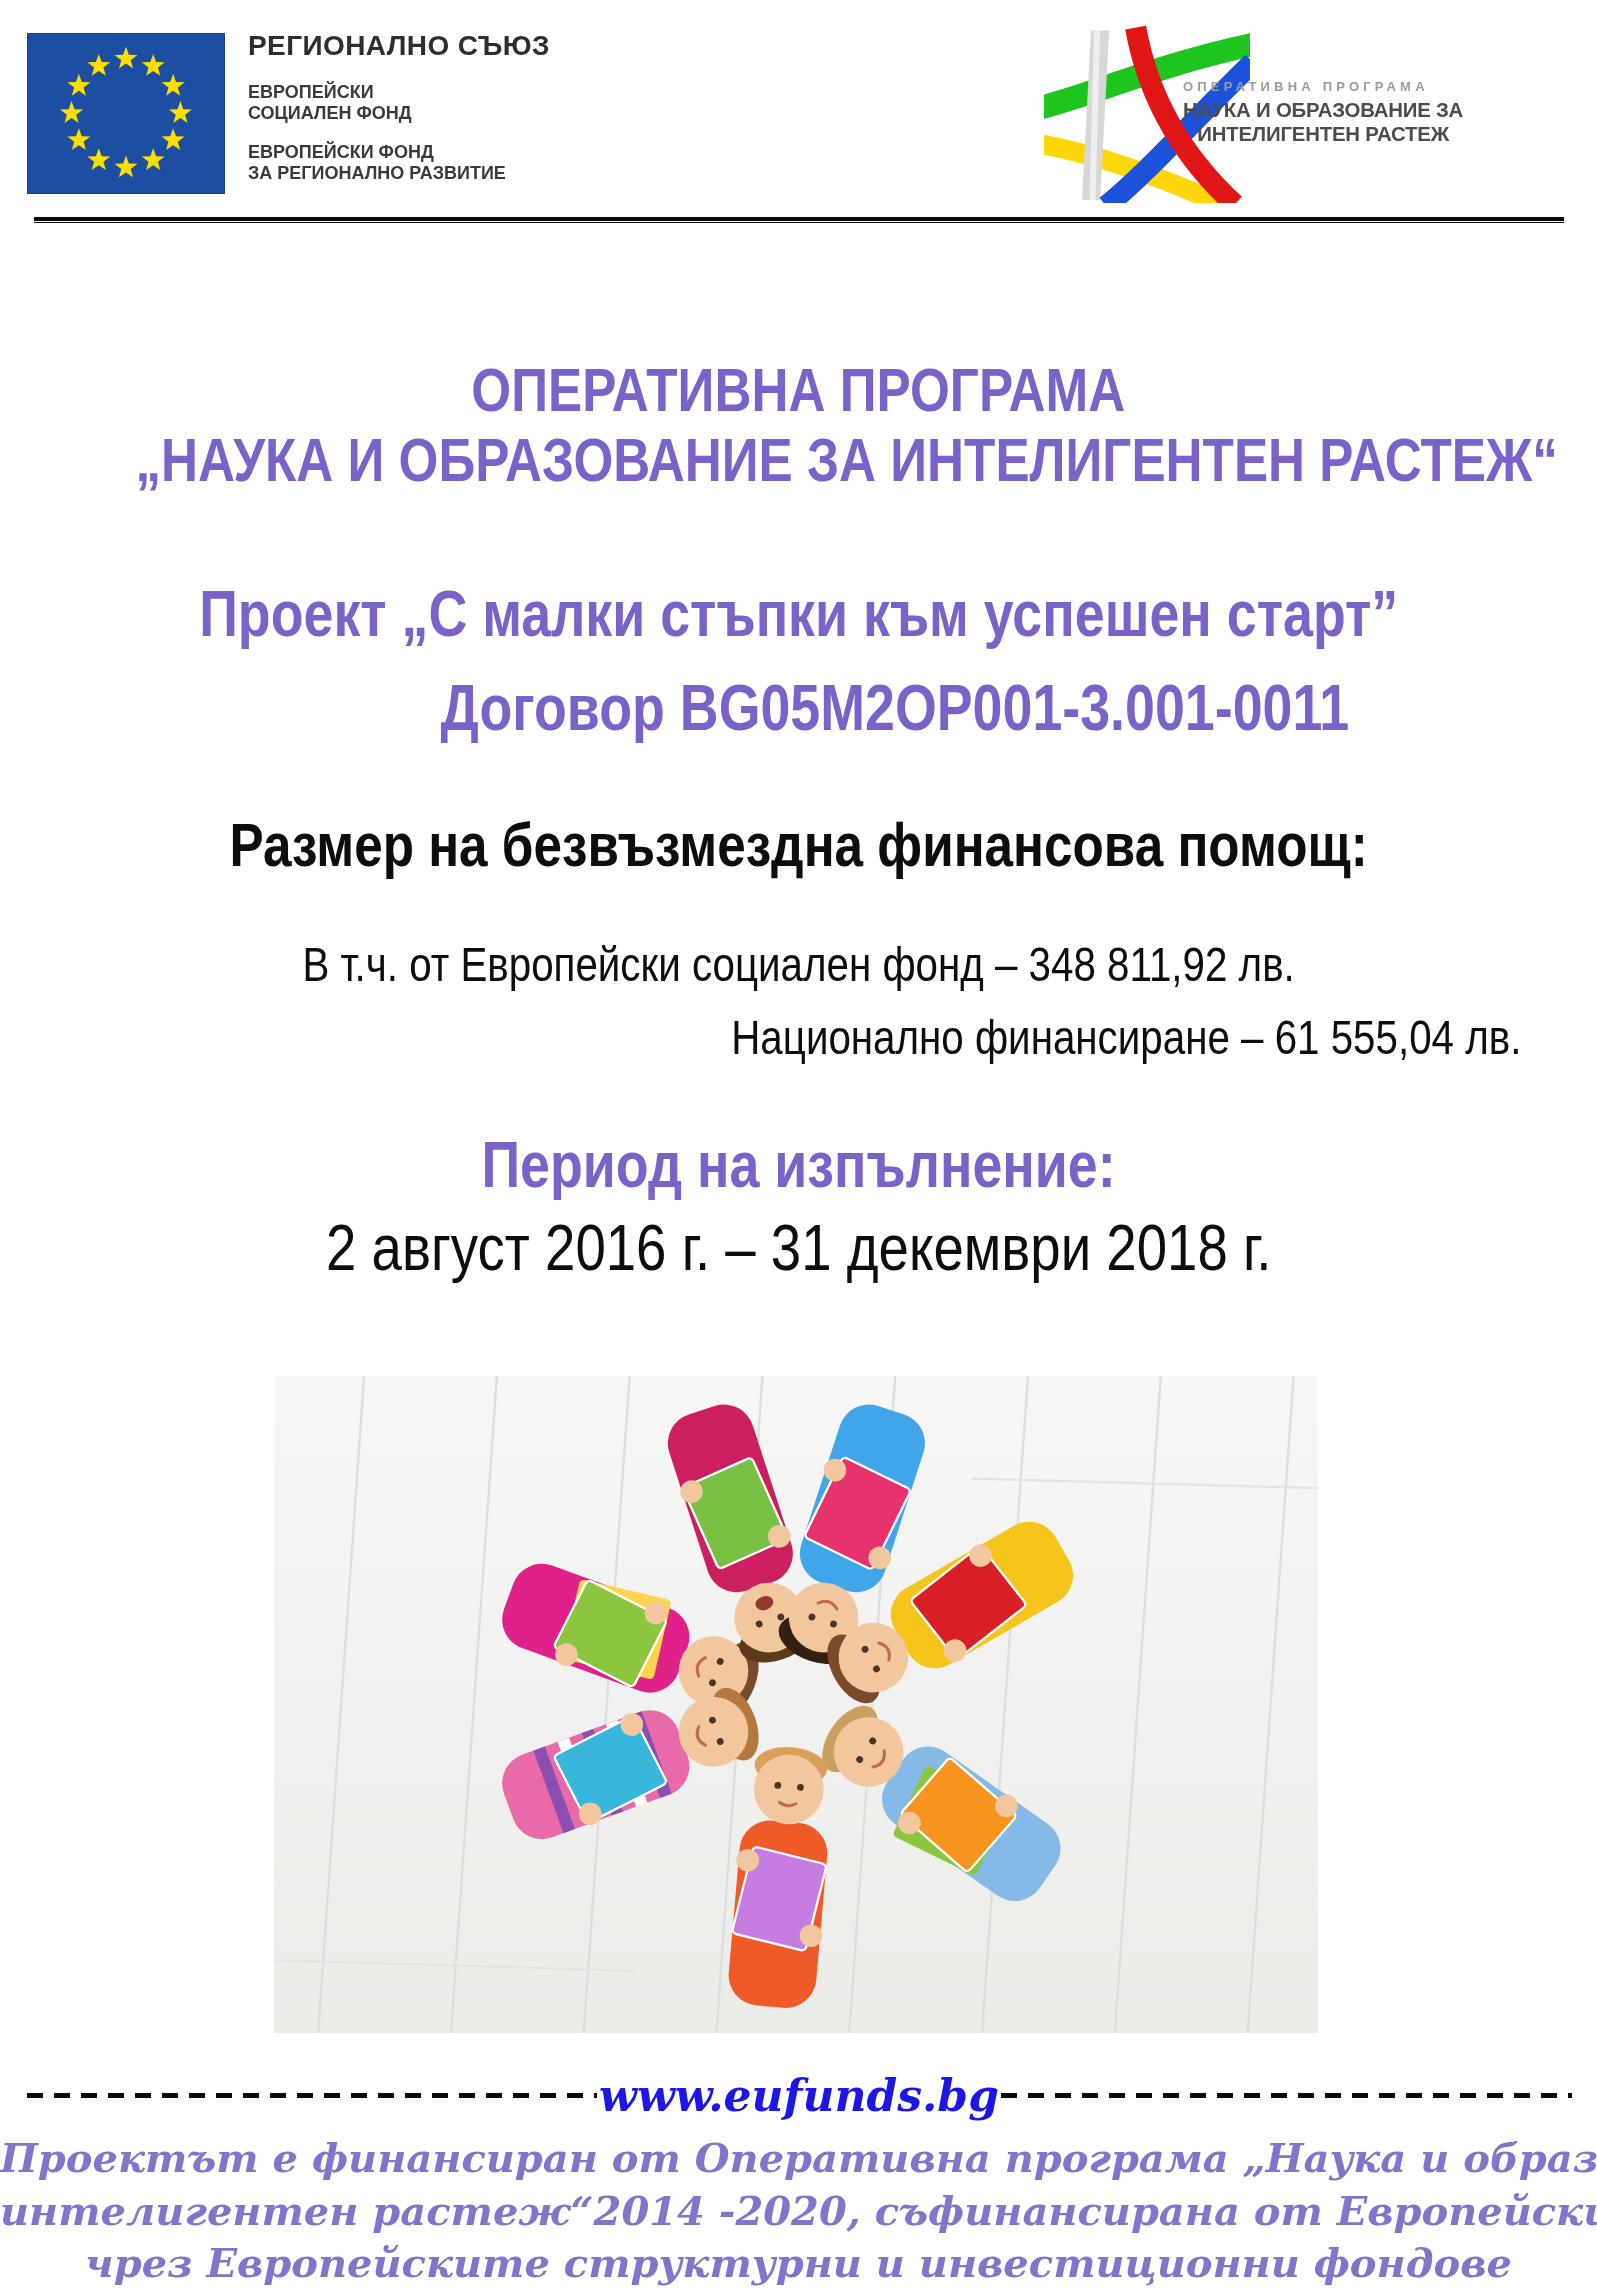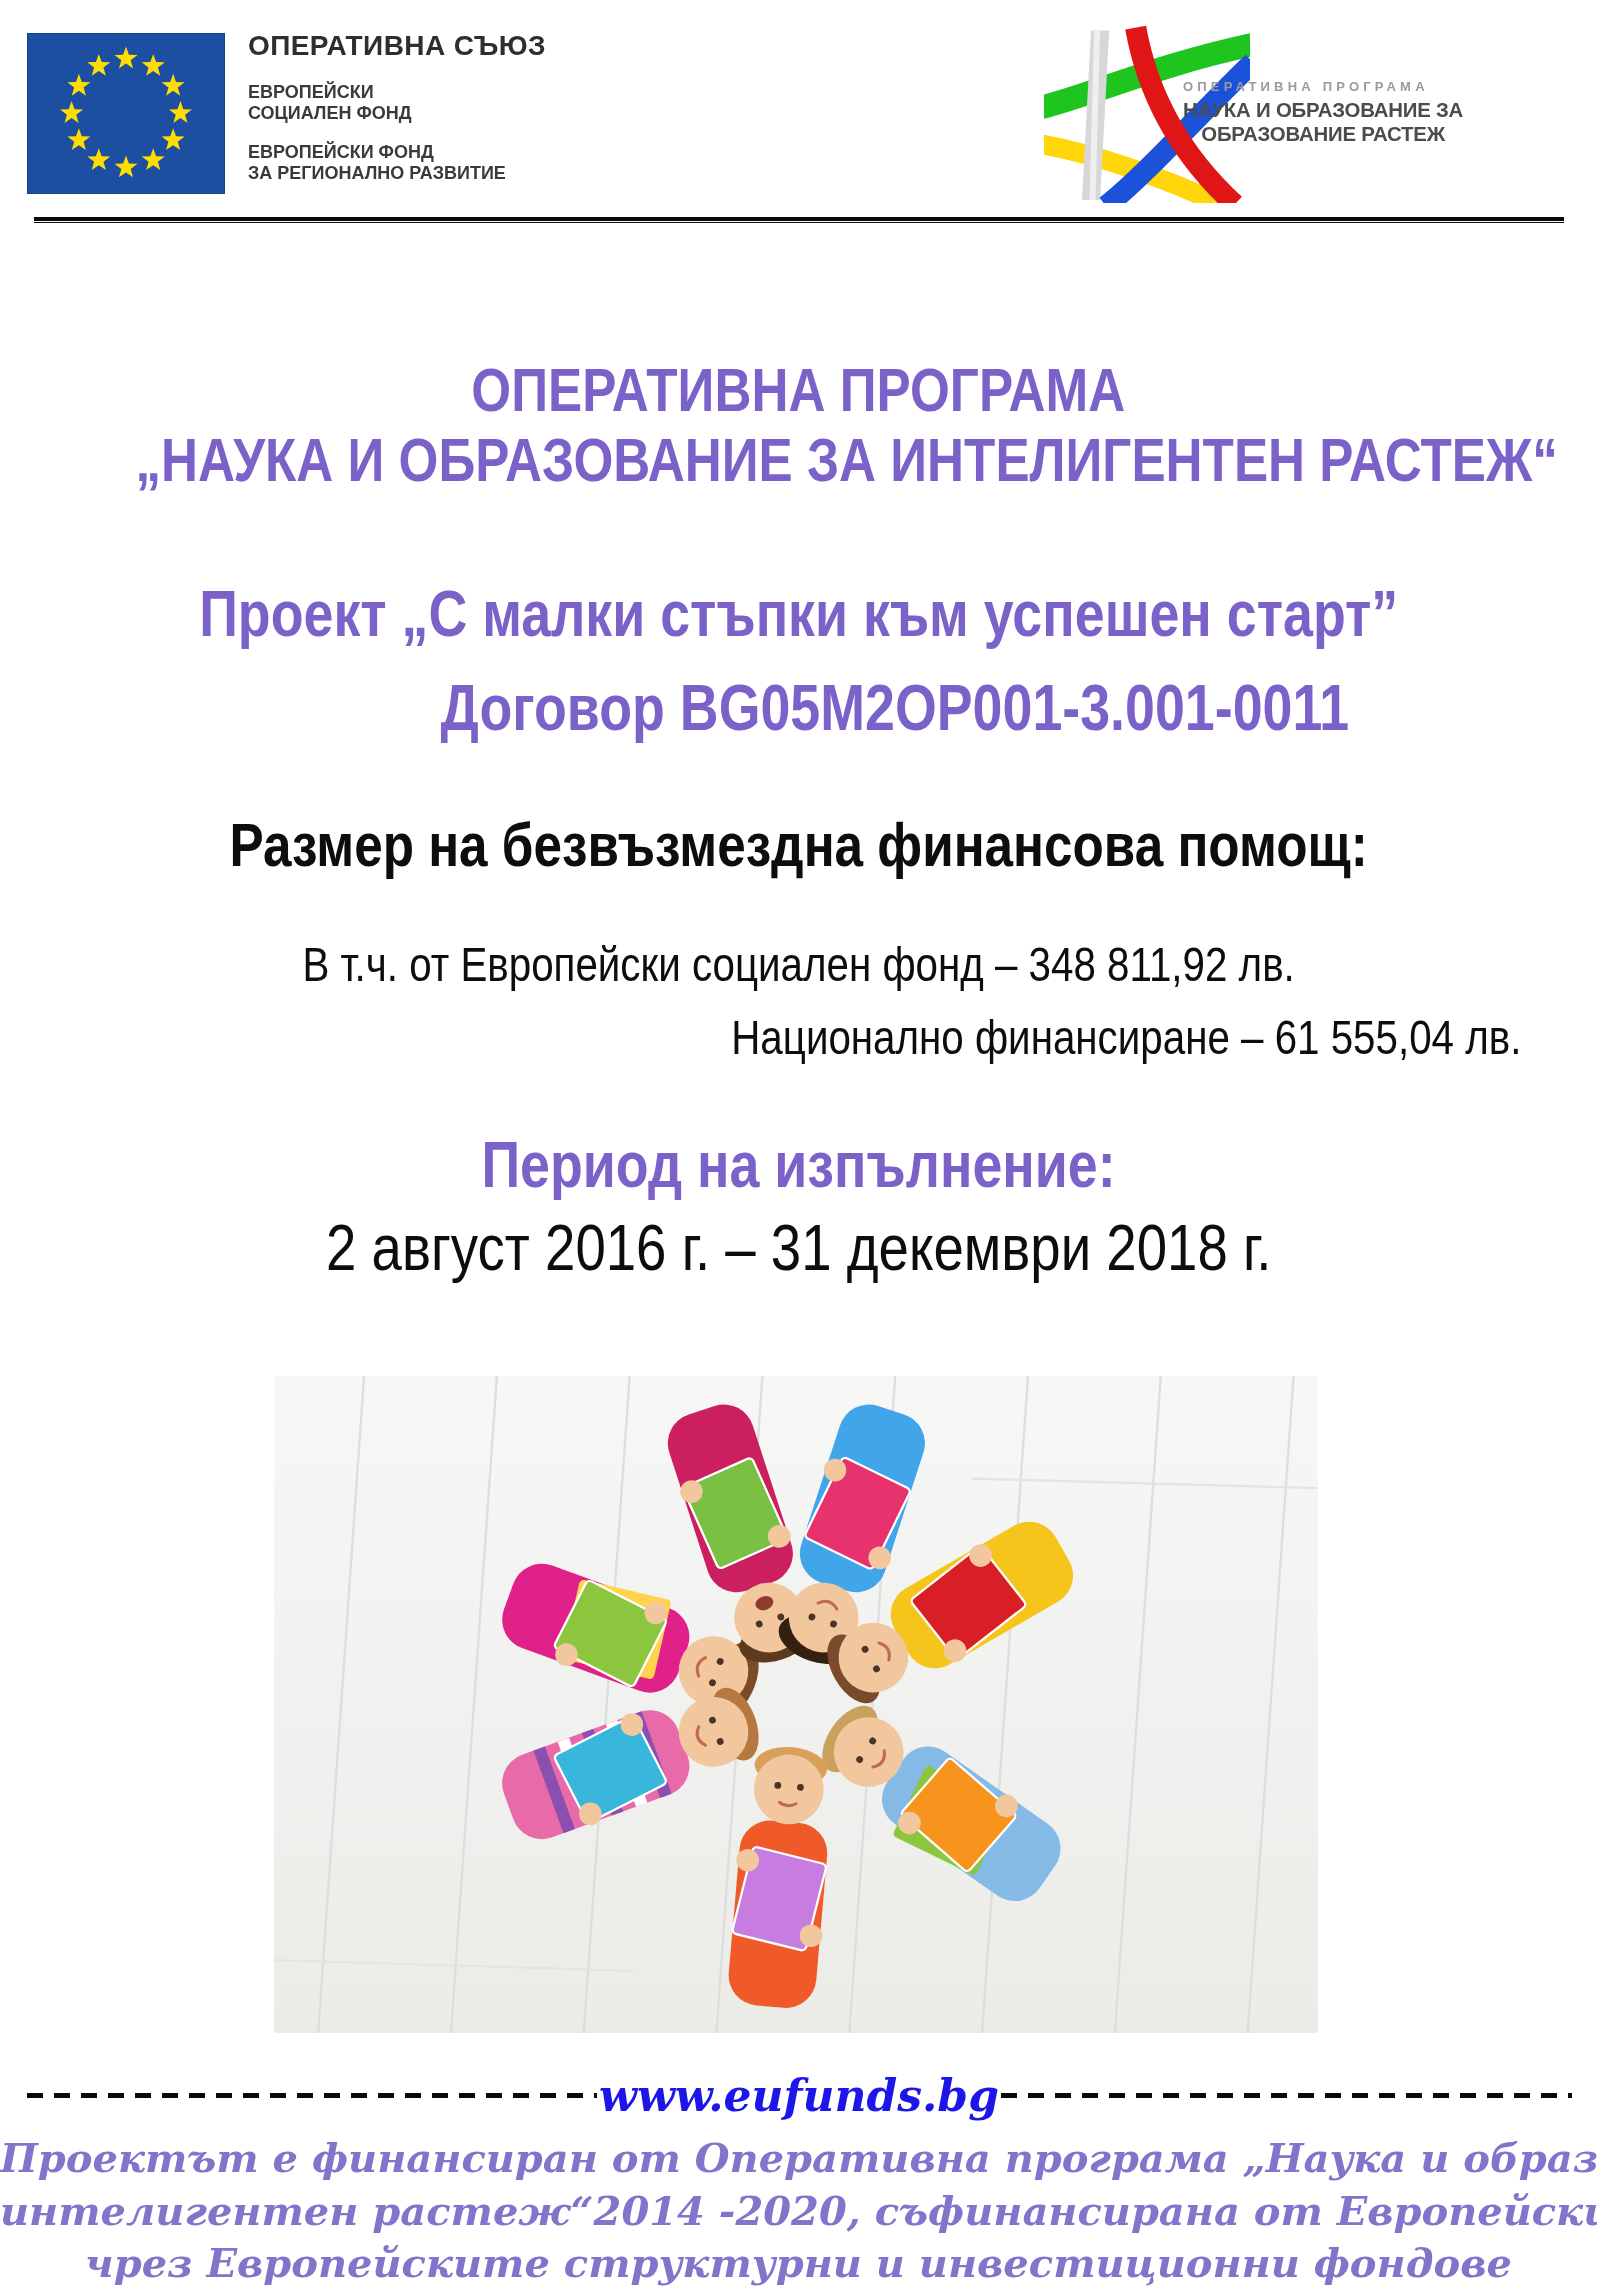--- a/index.html
+++ b/index.html
@@ -83,21 +83,21 @@
       <use href="#st" transform="translate(-72,0)"></use>
       <use href="#st" transform="translate(-62.35,-36)"></use>
       <use href="#st" transform="translate(-36,-62.35)"></use>
       <use href="#st" transform="translate(0,-72)"></use>
       <use href="#st" transform="translate(36,-62.35)"></use>
       <use href="#st" transform="translate(62.35,-36)"></use>
     </g>
   </svg>
 
   <div class="eu-text">
-    <div class="eu-title">ОПЕРАТИВНА СЪЮЗ</div>
+    <div class="eu-title">РЕГИОНАЛНО СЪЮЗ</div>
     <div class="eu-fund first">
       <div>ЕВРОПЕЙСКИ</div>
       <div>СОЦИАЛЕН ФОНД</div>
     </div>
     <div class="eu-fund second">
       <div>ЕВРОПЕЙСКИ ФОНД</div>
       <div>ЗА РЕГИОНАЛНО РАЗВИТИЕ</div>
     </div>
   </div>
 
@@ -107,21 +107,21 @@
     <polygon points="62,10 86,10 74,234 50,234" fill="#d7d7d7"></polygon>
     <polygon points="66,10 74,10 68,234 60,234" fill="#efefef"></polygon>
     <path d="M 82 242 C 140 195 210 115 276 52" stroke="#1b52d9" stroke-width="28" fill="none"></path>
     <path d="M 121 6 C 136 90 176 170 252 240" stroke="#e01515" stroke-width="28" fill="none"></path>
   </svg>
 
   <div class="op-text">
     <div class="op-kicker">ОПЕРАТИВНА ПРОГРАМА</div>
     <div class="op-name">
       <div>НАУКА И ОБРАЗОВАНИЕ ЗА</div>
-      <div>ОБРАЗОВАНИЕ РАСТЕЖ</div>
+      <div>ИНТЕЛИГЕНТЕН РАСТЕЖ</div>
     </div>
   </div>
 
   <div class="rule"></div>
 
   <div class="line t-program1 purple b">
     <span class="cn">ОПЕРАТИВНА ПРОГРАМА</span>
   </div>
   <div class="line t-program2 purple b">
     <span class="cn">„НАУКА И ОБРАЗОВАНИЕ ЗА ИНТЕЛИГЕНТЕН РАСТЕЖ“</span>

